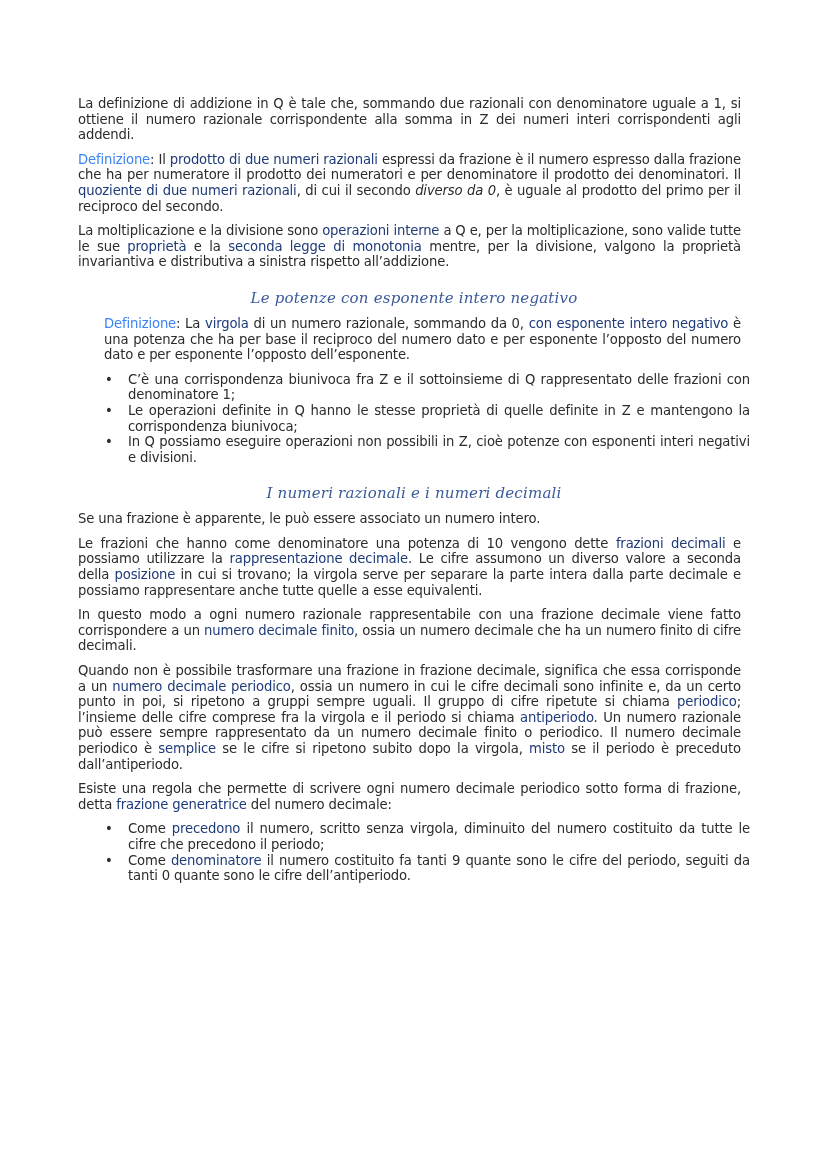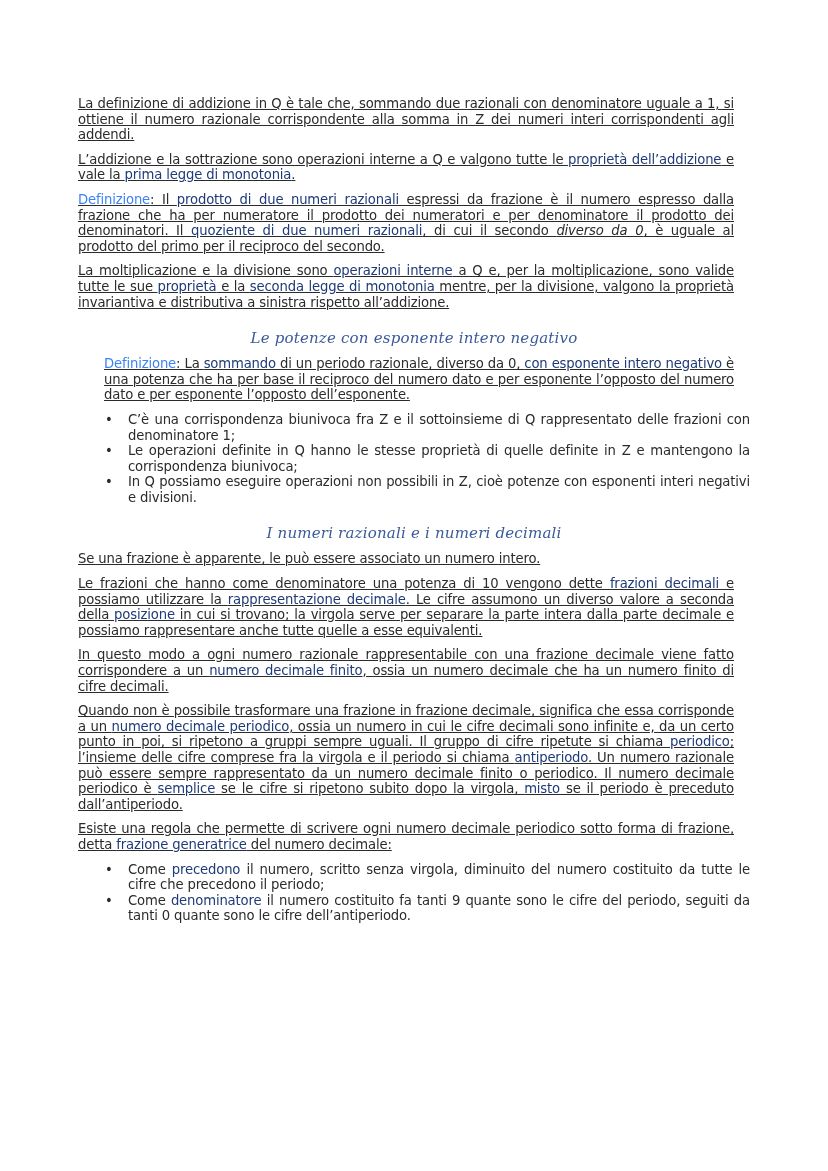--- a/index.html
+++ b/index.html
@@ -3,21 +3,21 @@
 <meta charset="utf-8">
 <style>
   html, body { margin: 0; padding: 0; background: #ffffff; }
   body { width: 828px; height: 1171px; position: relative; overflow: hidden; }
   .page {
     position: absolute; left: 78px; top: 96px; width: 672px;
     font-family: "DejaVu Sans", "Liberation Sans", sans-serif;
     font-size: 13.2px; line-height: 15.6px; color: #2b2b2b;
     letter-spacing: -0.15px;
   }
-  p { margin: 0 16px 9px 0; text-align: justify; text-decoration: underline; }
+  p { margin: 0 9px 9px 0; text-align: justify; }
   .hl { color: #1e3a78; }
   .def { color: #3b82f6; }
   .it { font-style: italic; }
   .heading {
     text-align: center; margin: 18px 0 8px 0;
     font-family: "DejaVu Serif", "Liberation Serif", serif;
     font-style: italic; font-size: 15px; line-height: 20px;
     color: #3a5a9a; letter-spacing: 0.2px;
   }
   .indent { margin-left: 26px; }
@@ -25,29 +25,28 @@
   ul li { position: relative; padding-left: 50px; text-align: justify; }
   ul li .bullet { position: absolute; left: 27px; top: 0; }
 </style>
 </head>
 <body>
 
 <div class="page">
 
   <p>La definizione di addizione in Q è tale che, sommando due razionali con denominatore uguale a 1, si ottiene il numero razionale corrispondente alla somma in Z dei numeri interi corrispondenti agli addendi.</p>
 
-  <p><span>L’addizione e la sottrazione sono operazioni interne a Q e valgono tutte le </span><span class="hl">proprietà dell’addizione</span><span> e vale la </span><span class="hl">prima legge di monotonia</span><span>.</span></p>
 
   <p><span class="def">Definizione</span><span>: Il </span><span class="hl">prodotto di due numeri razionali</span><span> espressi da frazione è il numero espresso dalla frazione che ha per numeratore il prodotto dei numeratori e per denominatore il prodotto dei denominatori. Il </span><span class="hl">quoziente di due numeri razionali</span><span>, di cui il secondo </span><span class="it">diverso da 0</span><span>, è uguale al prodotto del primo per il reciproco del secondo.</span></p>
 
   <p><span>La moltiplicazione e la divisione sono </span><span class="hl">operazioni interne</span><span> a Q e, per la moltiplicazione, sono valide tutte le sue </span><span class="hl">proprietà</span><span> e la </span><span class="hl">seconda legge di monotonia</span><span> mentre, per la divisione, valgono la proprietà invariantiva e distributiva a sinistra rispetto all’addizione.</span></p>
 
   <div class="heading">Le potenze con esponente intero negativo</div>
 
-  <p class="indent"><span class="def">Definizione</span><span>: La </span><span class="hl">sommando</span><span> di un periodo razionale, diverso da 0, </span><span class="hl">con esponente intero negativo</span><span> è una potenza che ha per base il reciproco del numero dato e per esponente l’opposto del numero dato e per esponente l’opposto dell’esponente.</span></p>
+  <p class="indent"><span class="def">Definizione</span><span>: La </span><span class="hl">virgola</span><span> di un numero razionale, sommando da 0, </span><span class="hl">con esponente intero negativo</span><span> è una potenza che ha per base il reciproco del numero dato e per esponente l’opposto del numero dato e per esponente l’opposto dell’esponente.</span></p>
 
 
   <ul>
     <li><span class="bullet">•</span><span>C’è una corrispondenza biunivoca fra Z e il sottoinsieme di Q rappresentato delle frazioni con denominatore 1;</span></li>
     <li><span class="bullet">•</span><span>Le operazioni definite in Q hanno le stesse proprietà di quelle definite in Z e mantengono la corrispondenza biunivoca;</span></li>
     <li><span class="bullet">•</span><span>In Q possiamo eseguire operazioni non possibili in Z, cioè potenze con esponenti interi negativi e divisioni.</span></li>
   </ul>
 
   <div class="heading">I numeri razionali e i numeri decimali</div>
 

